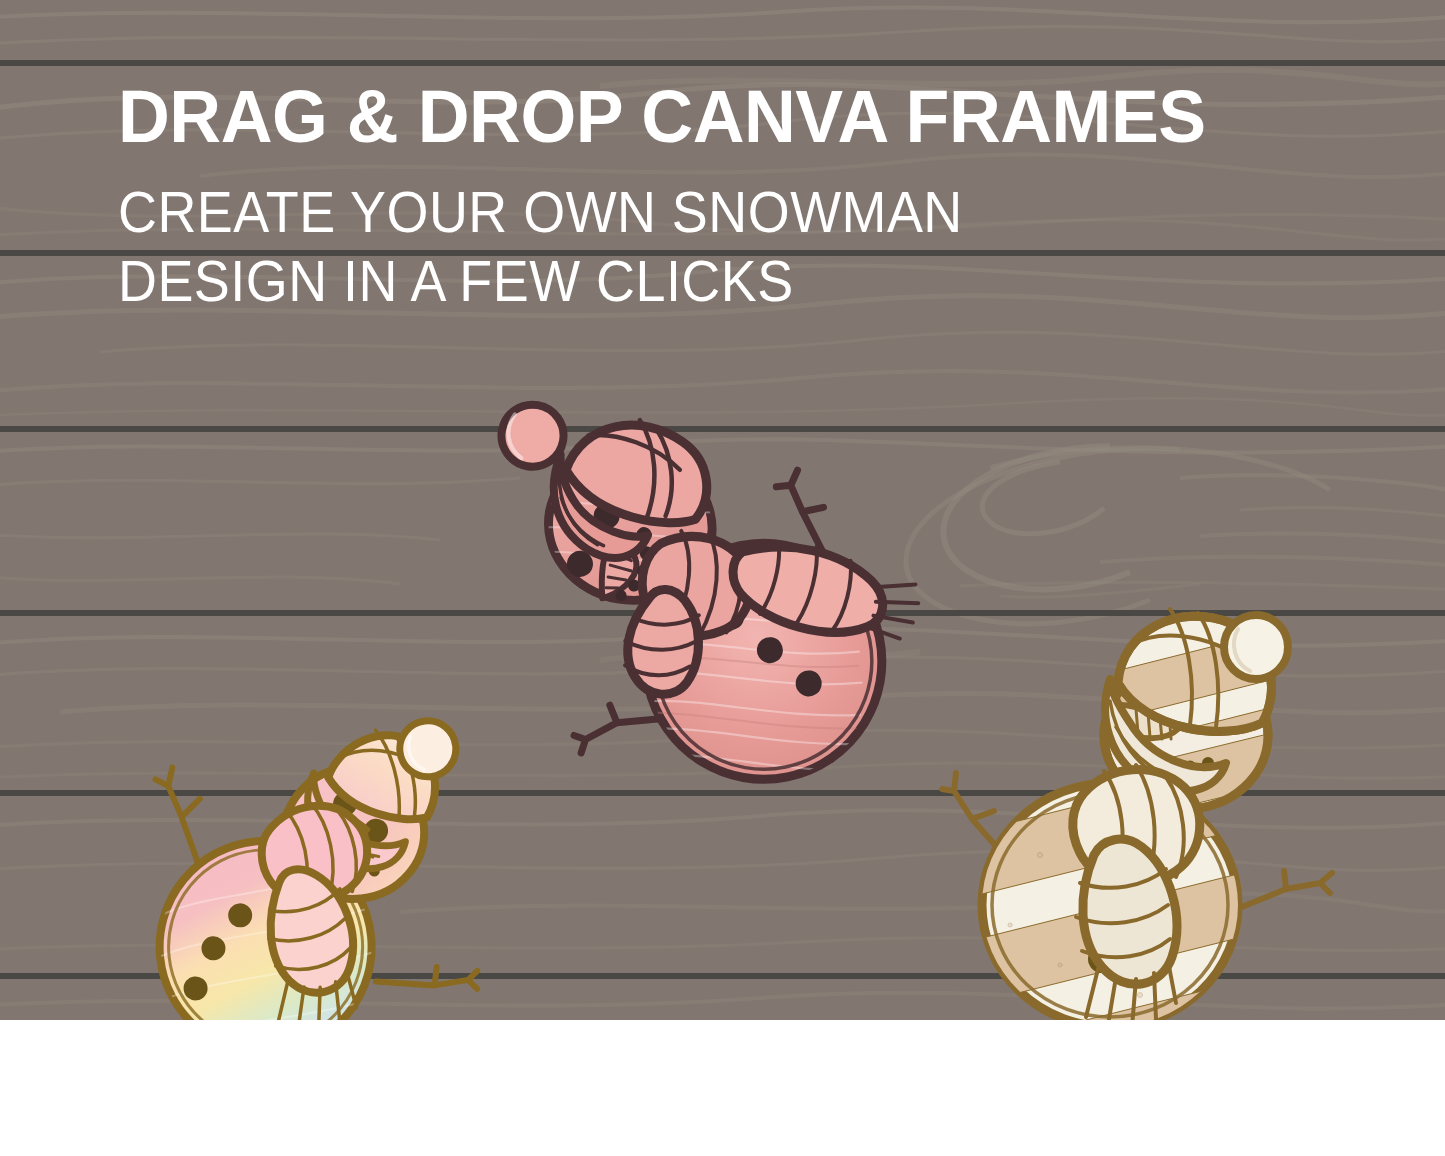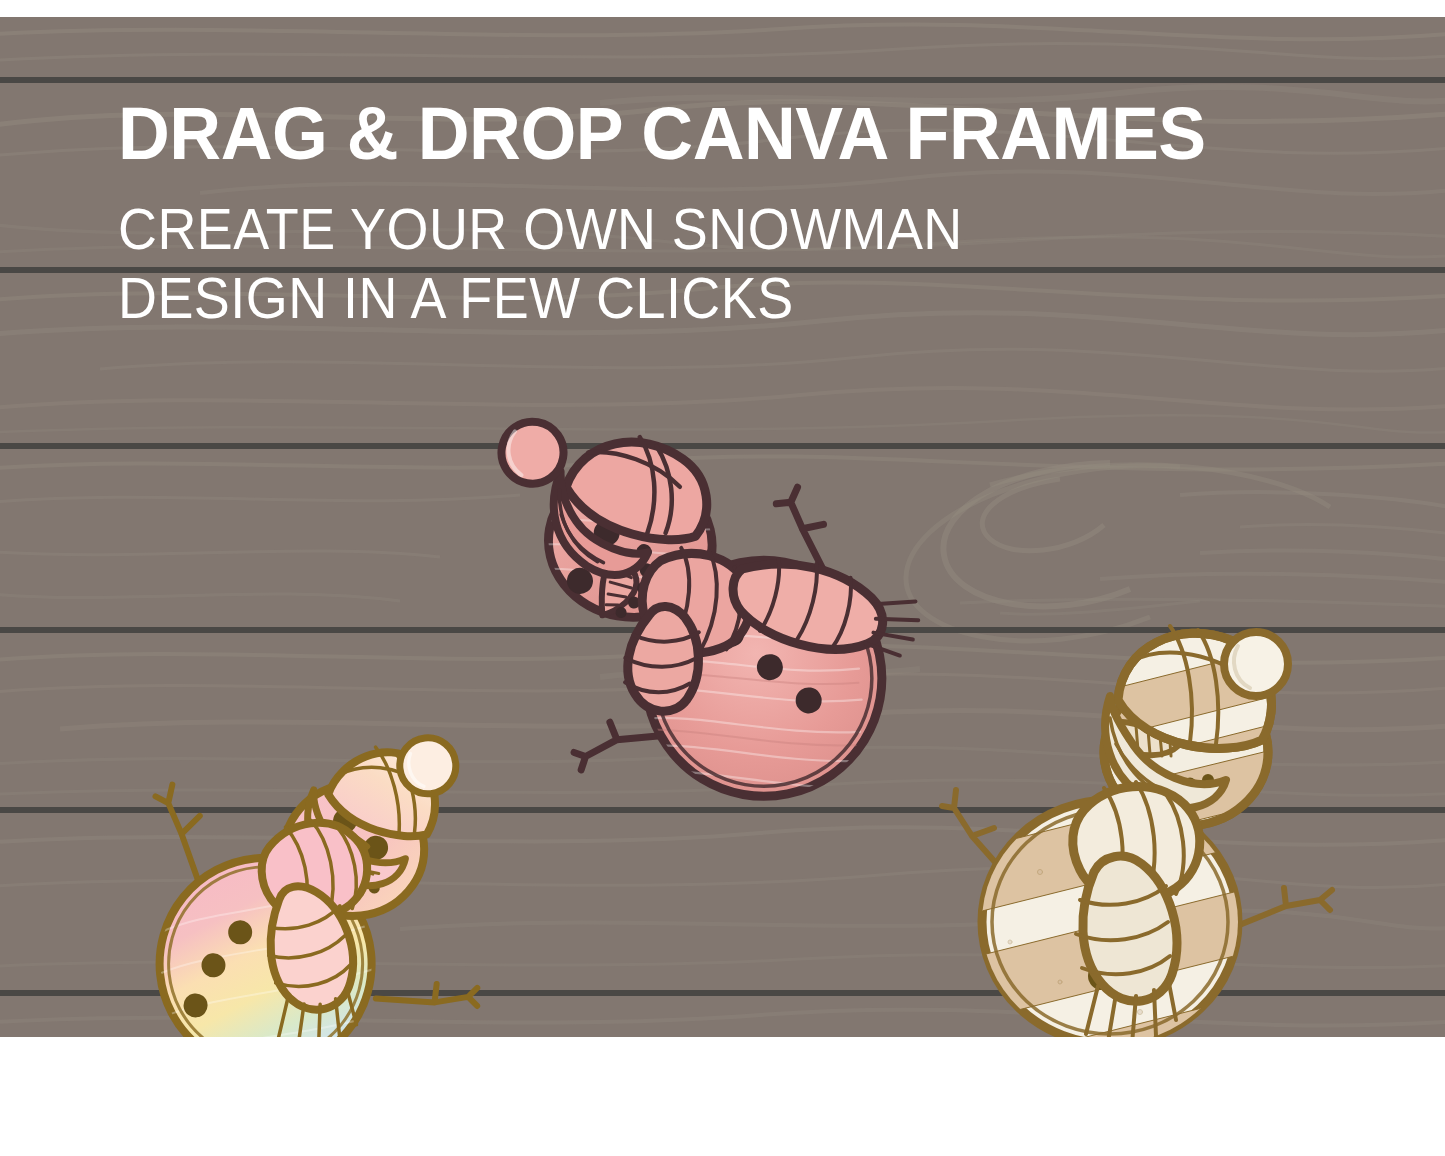--- a/index.html
+++ b/index.html
@@ -4,21 +4,20 @@
 <style>
   html,body{margin:0;padding:0;background:#fff;}
   body{font-family:"Liberation Sans",sans-serif;}
 
   #stage{
     position:relative;
     width:1445px;
     height:1020px;
     overflow:hidden;
     background:#827770;
-    margin-top:17px;
   }
 
   
   #wood-bg{position:absolute;inset:0;}
   #wood-bg svg{display:block;width:1445px;height:1156px;}
 
   
   #title-block{
     position:absolute;
     left:118px;

